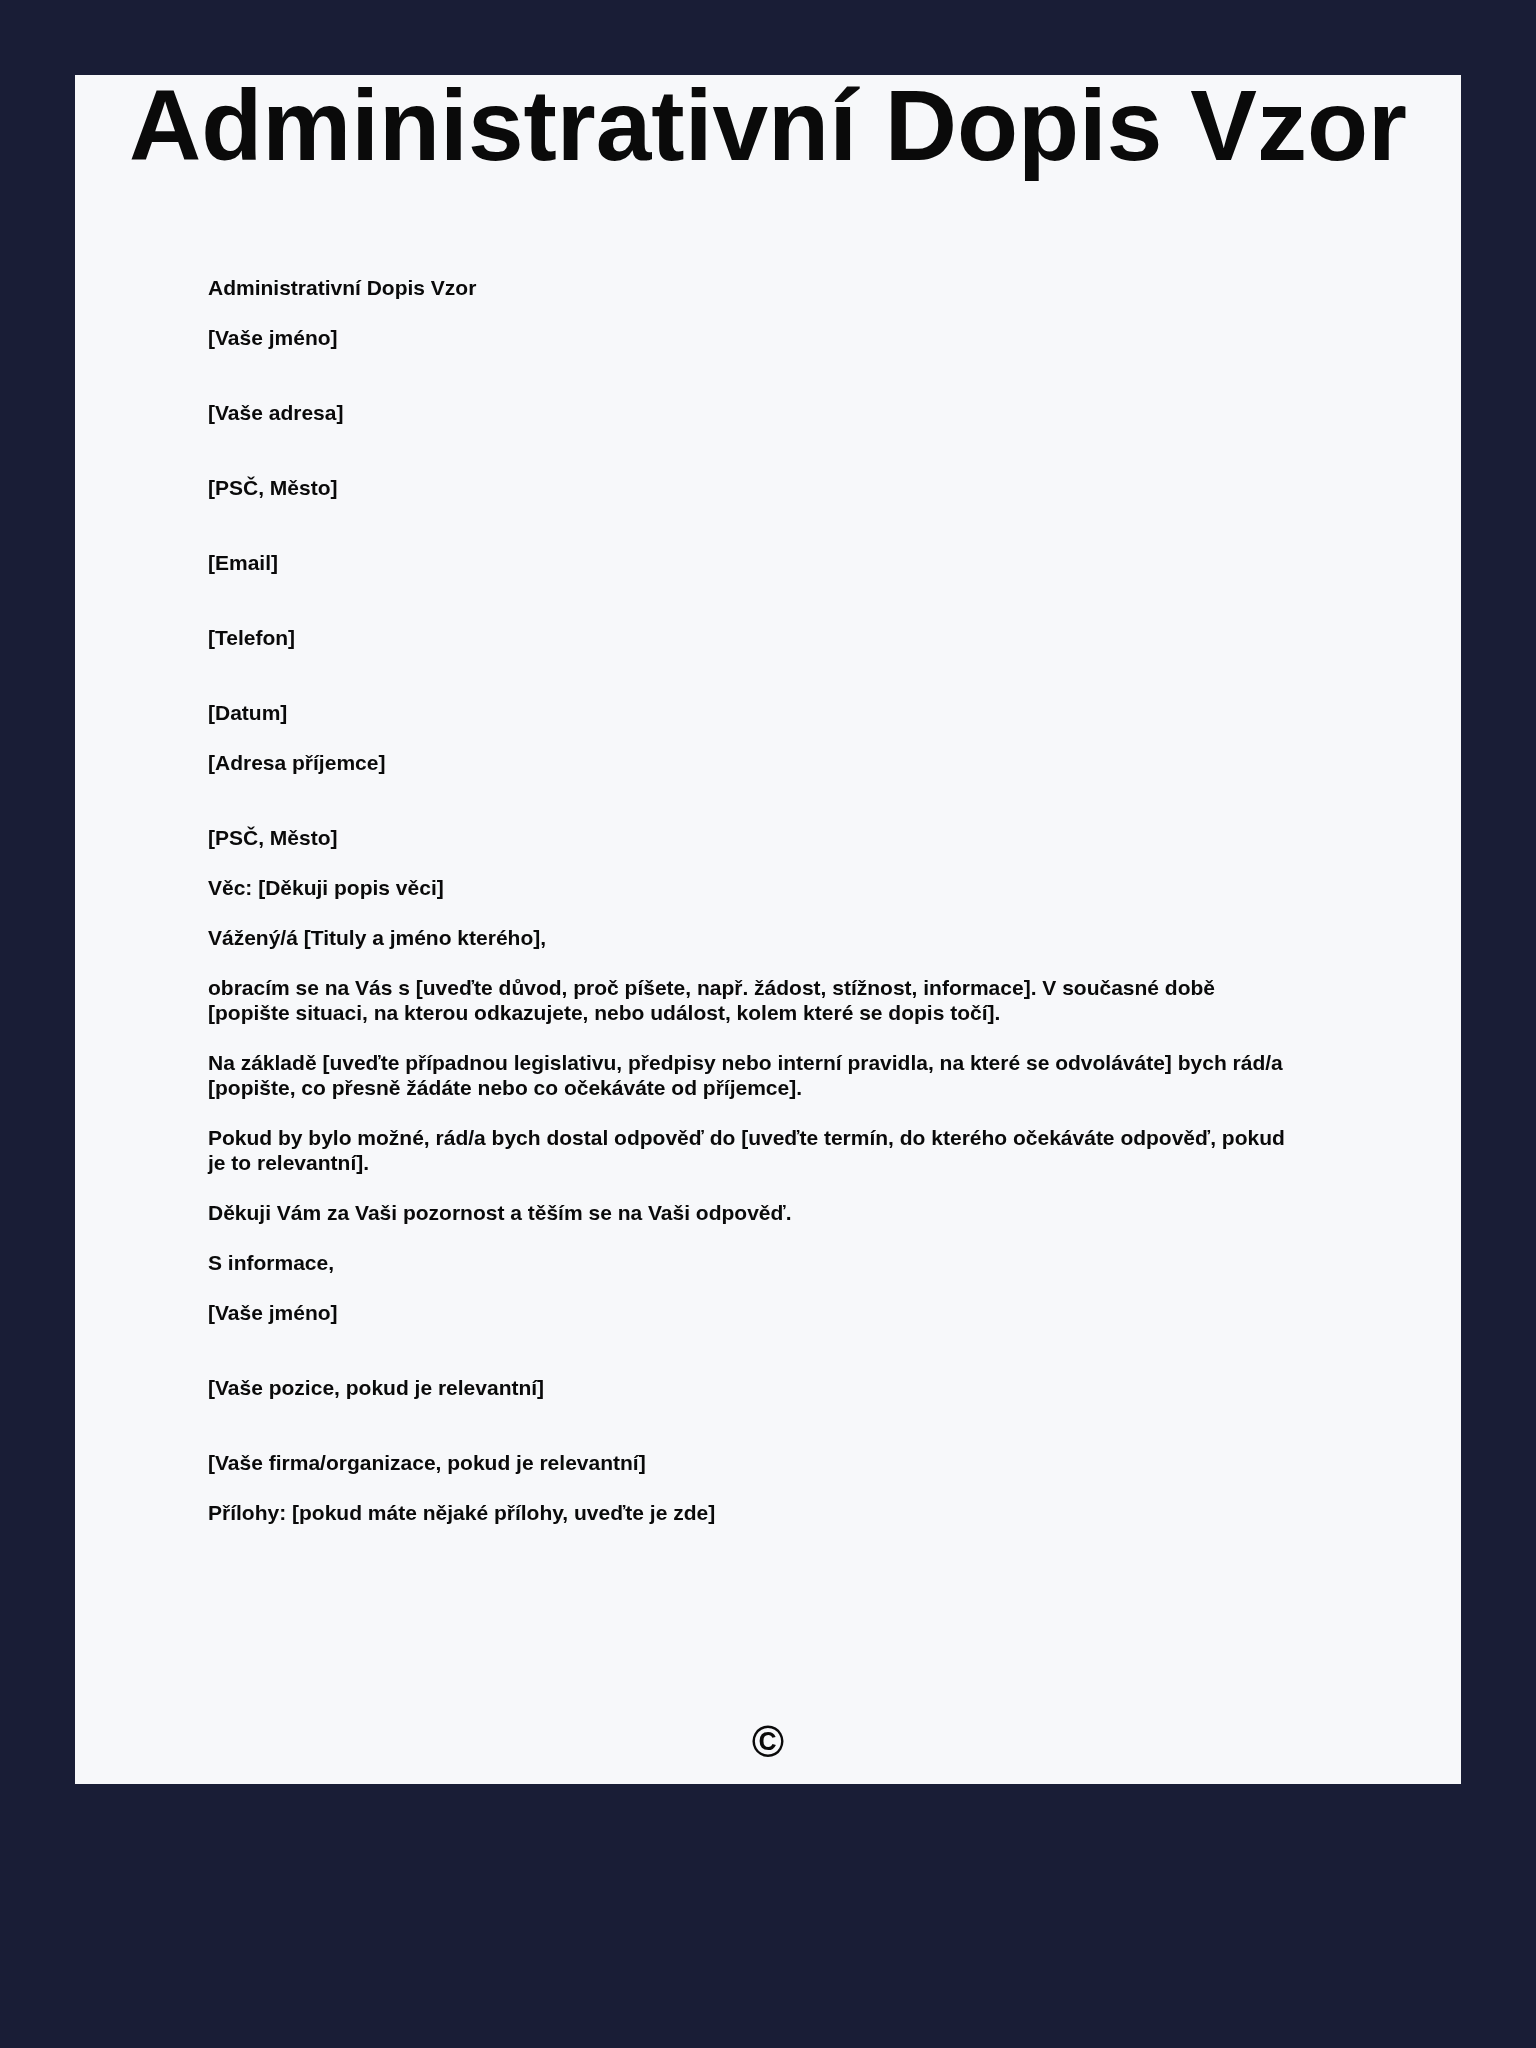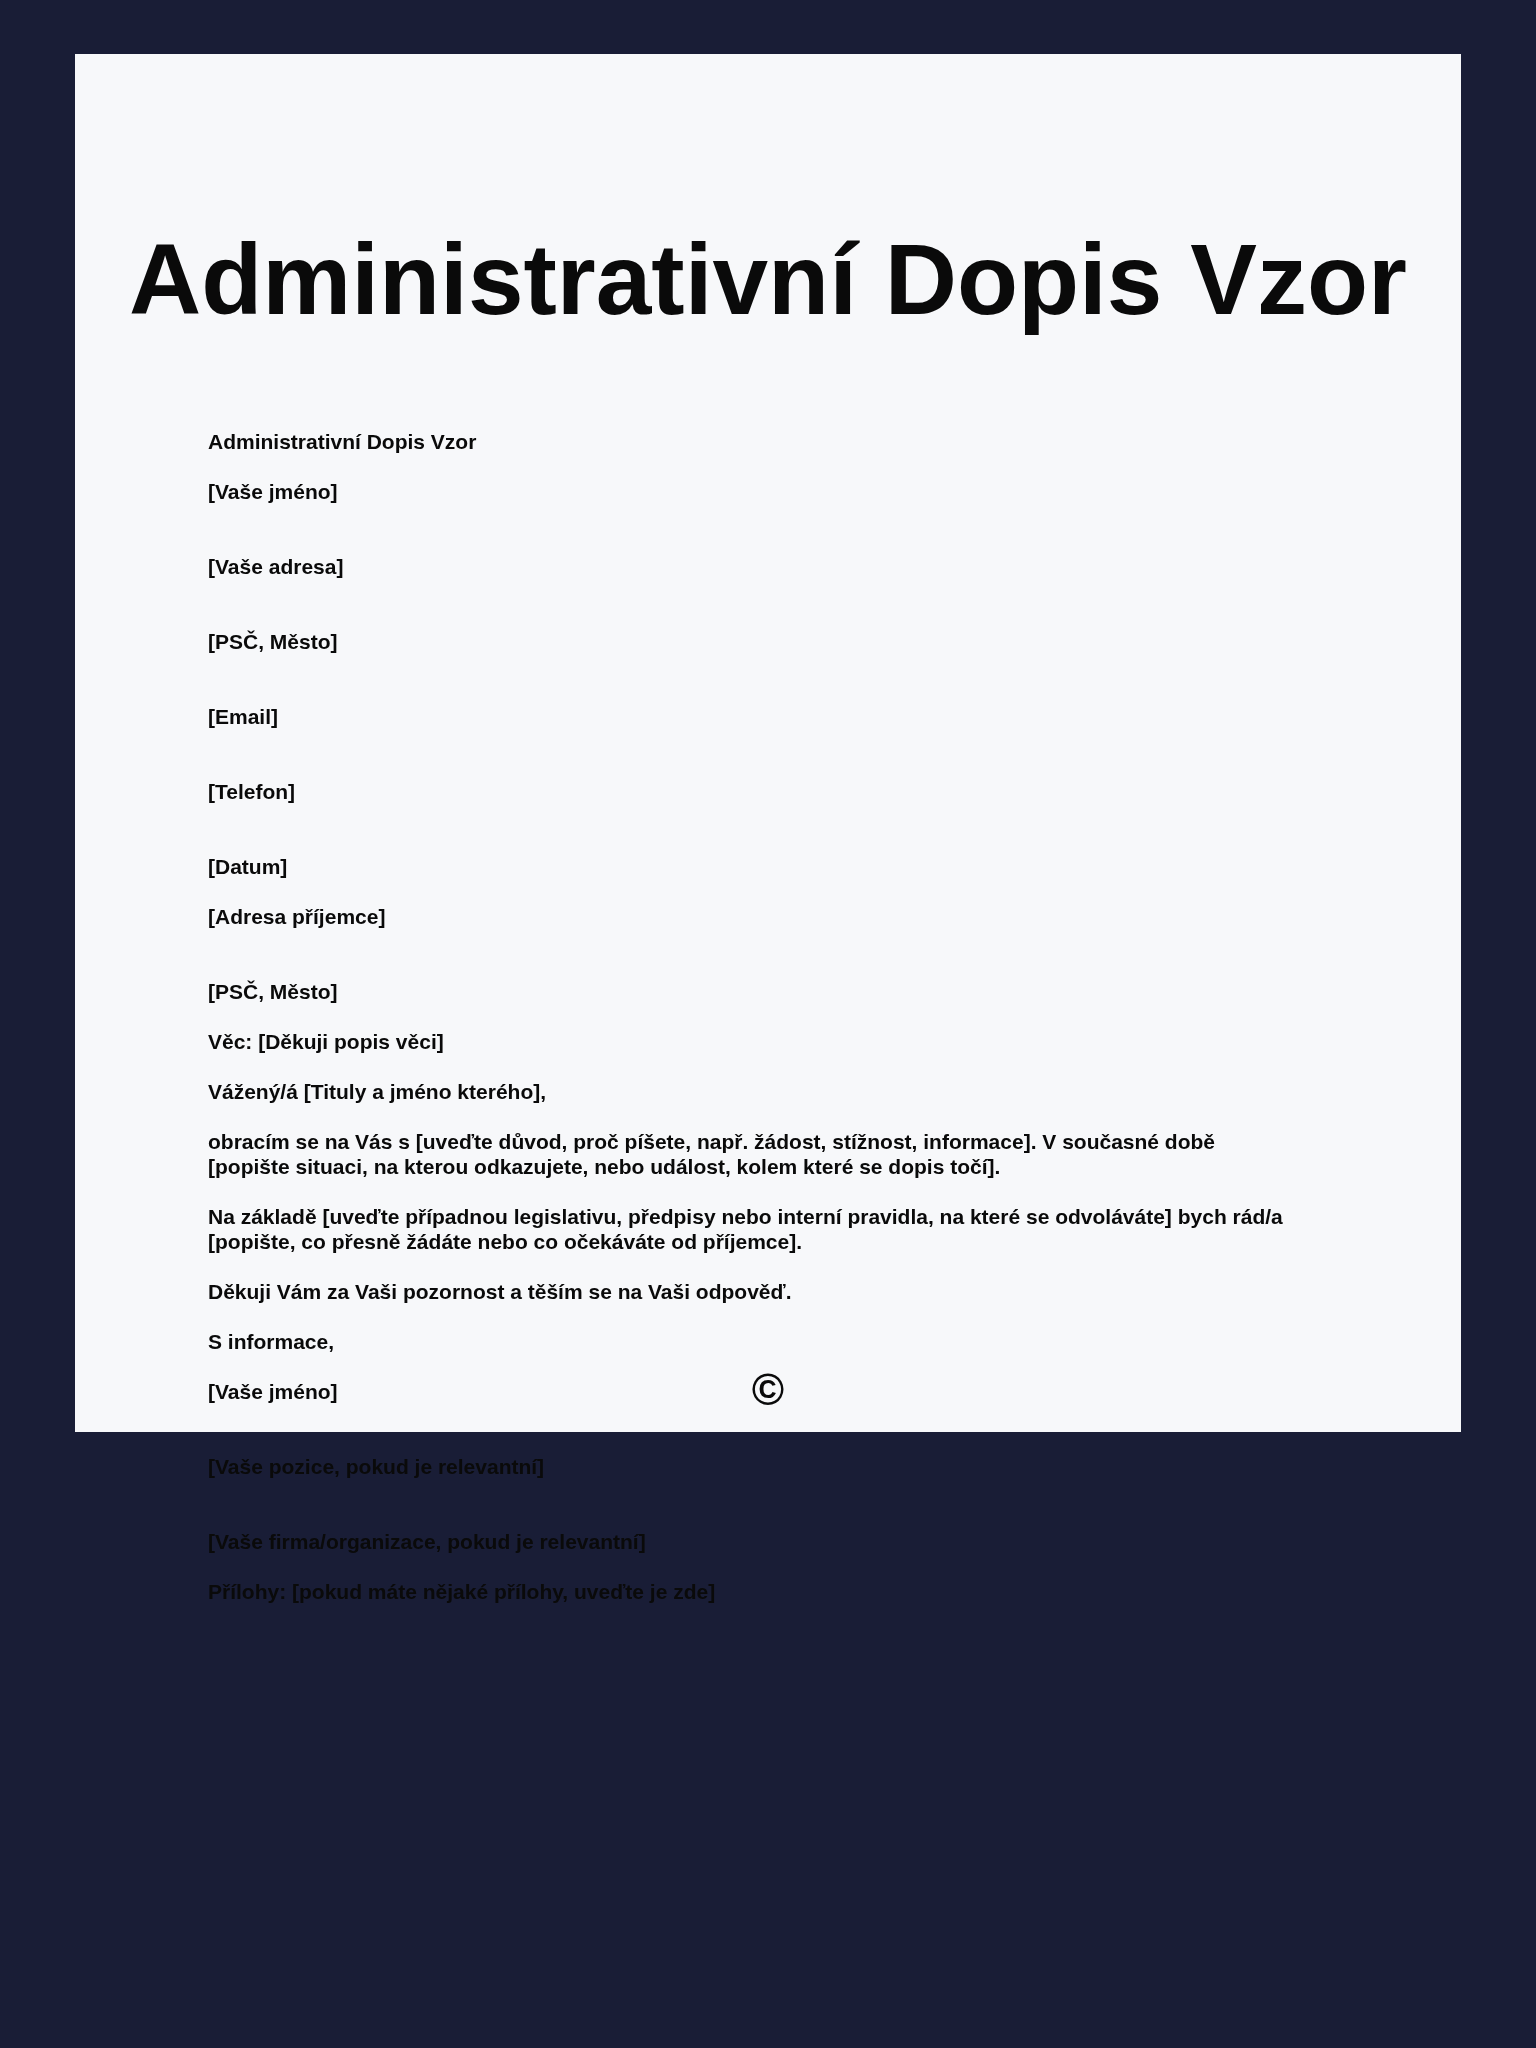--- a/index.html
+++ b/index.html
@@ -17,24 +17,23 @@
   }
   .viewport {
     width: 1536px;
     height: 2048px;
     background: var(--bg);
     overflow: hidden;
   }
   .page {
     position: relative;
     width: 1386px;
-    height: 1378px;
-    margin: 54px auto 76px auto;
+    height: 1709px;
+    margin: 75px auto 76px auto;
     background: var(--page-bg);
-    padding-top: 175px;
   }
   .page-title {
     margin: 0 0 100px 0;
     font-size: 100px;
     line-height: 100px;
     font-weight: bold;
     letter-spacing: 0;
     text-align: center;
     color: var(--text);
     white-space: nowrap;
@@ -79,20 +78,21 @@
         <p class="gap-lg">[PSČ, Město]</p>
         <p class="gap-lg">[Email]</p>
         <p class="gap-lg">[Telefon]</p>
         <p>[Datum]</p>
         <p class="gap-lg">[Adresa příjemce]</p>
         <p>[PSČ, Město]</p>
         <p>Věc: [Děkuji popis věci]</p>
         <p>Vážený/á [Tituly a jméno kterého],</p>
         <p>obracím se na Vás s [uveďte důvod, proč píšete, např. žádost, stížnost, informace]. V současné době [popište situaci, na kterou odkazujete, nebo událost, kolem které se dopis točí].</p>
         <p>Na základě [uveďte případnou legislativu, předpisy nebo interní pravidla, na které se odvoláváte] bych rád/a [popište, co přesně žádáte nebo co očekáváte od příjemce].</p>
+        <p>Pokud by bylo možné, rád/a bych dostal odpověď do [uveďte termín, do kterého očekáváte odpověď, pokud je to relevantní].</p>
         <p>Děkuji Vám za Vaši pozornost a těším se na Vaši odpověď.</p>
         <p>S informace,</p>
         <p class="gap-lg">[Vaše jméno]</p>
         <p class="gap-lg">[Vaše pozice, pokud je relevantní]</p>
         <p>[Vaše firma/organizace, pokud je relevantní]</p>
         <p>Přílohy: [pokud máte nějaké přílohy, uveďte je zde]</p>
       </div>
 
     <div class="copyright">©</div>
   </div>

